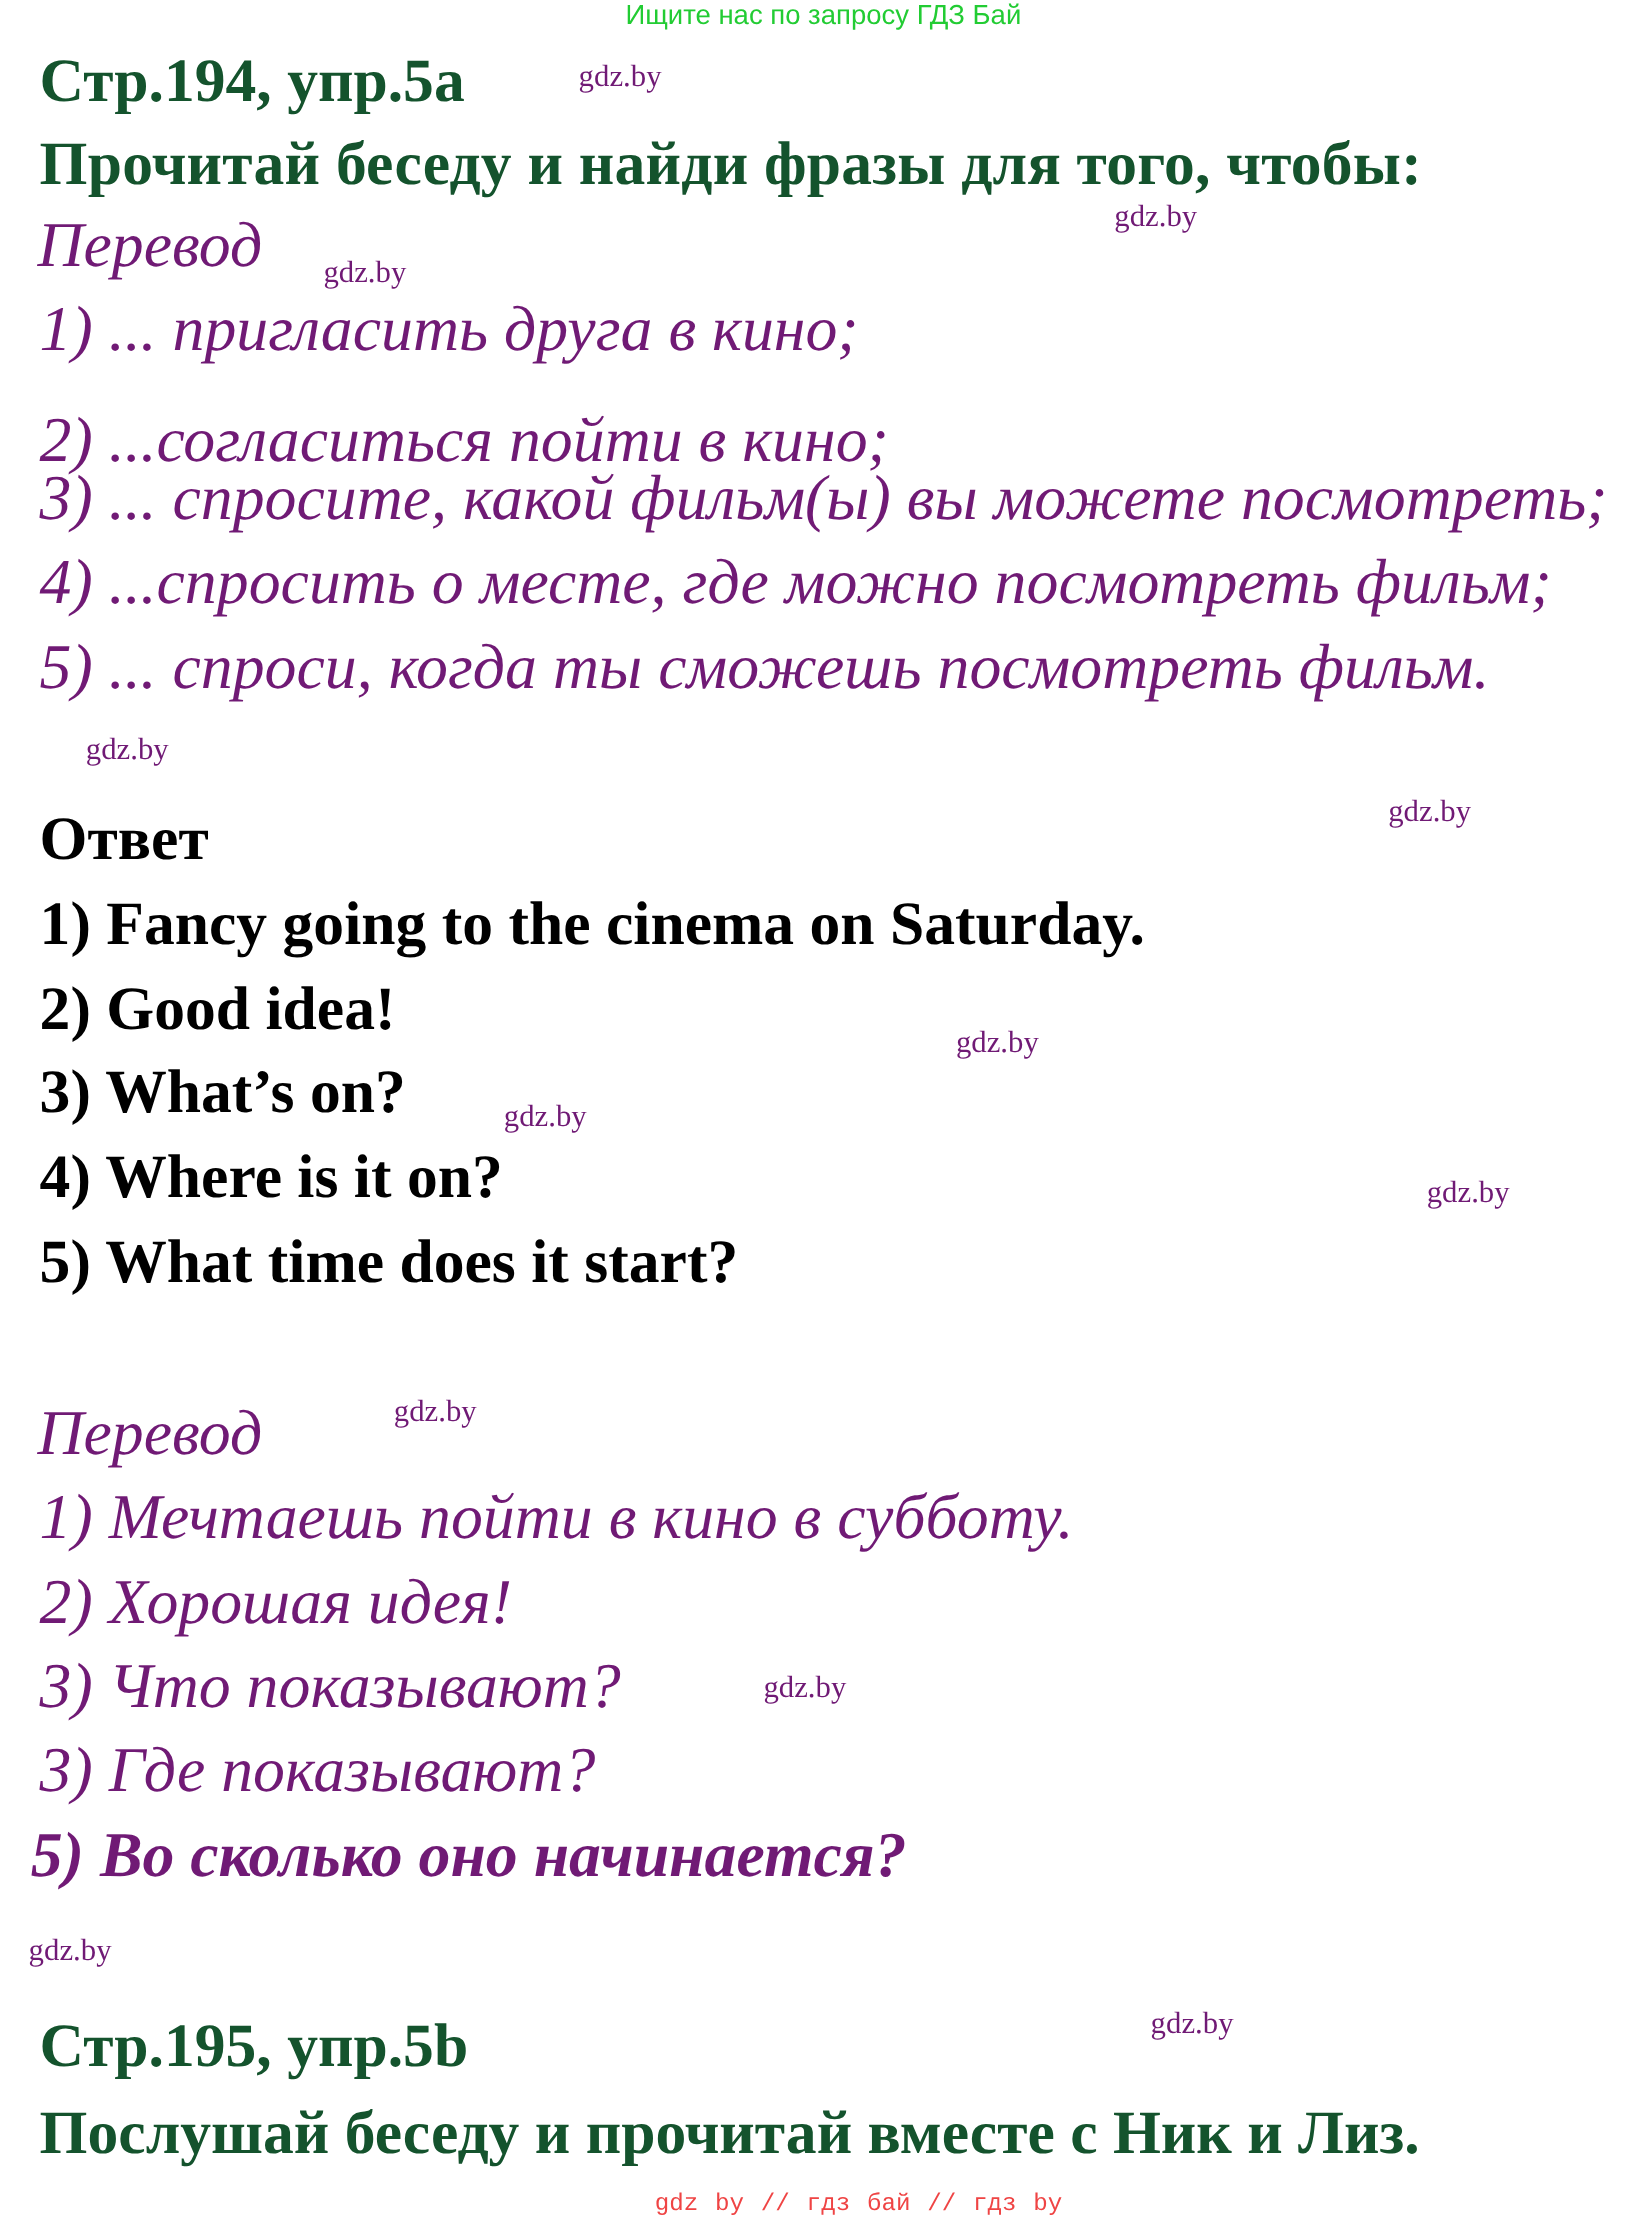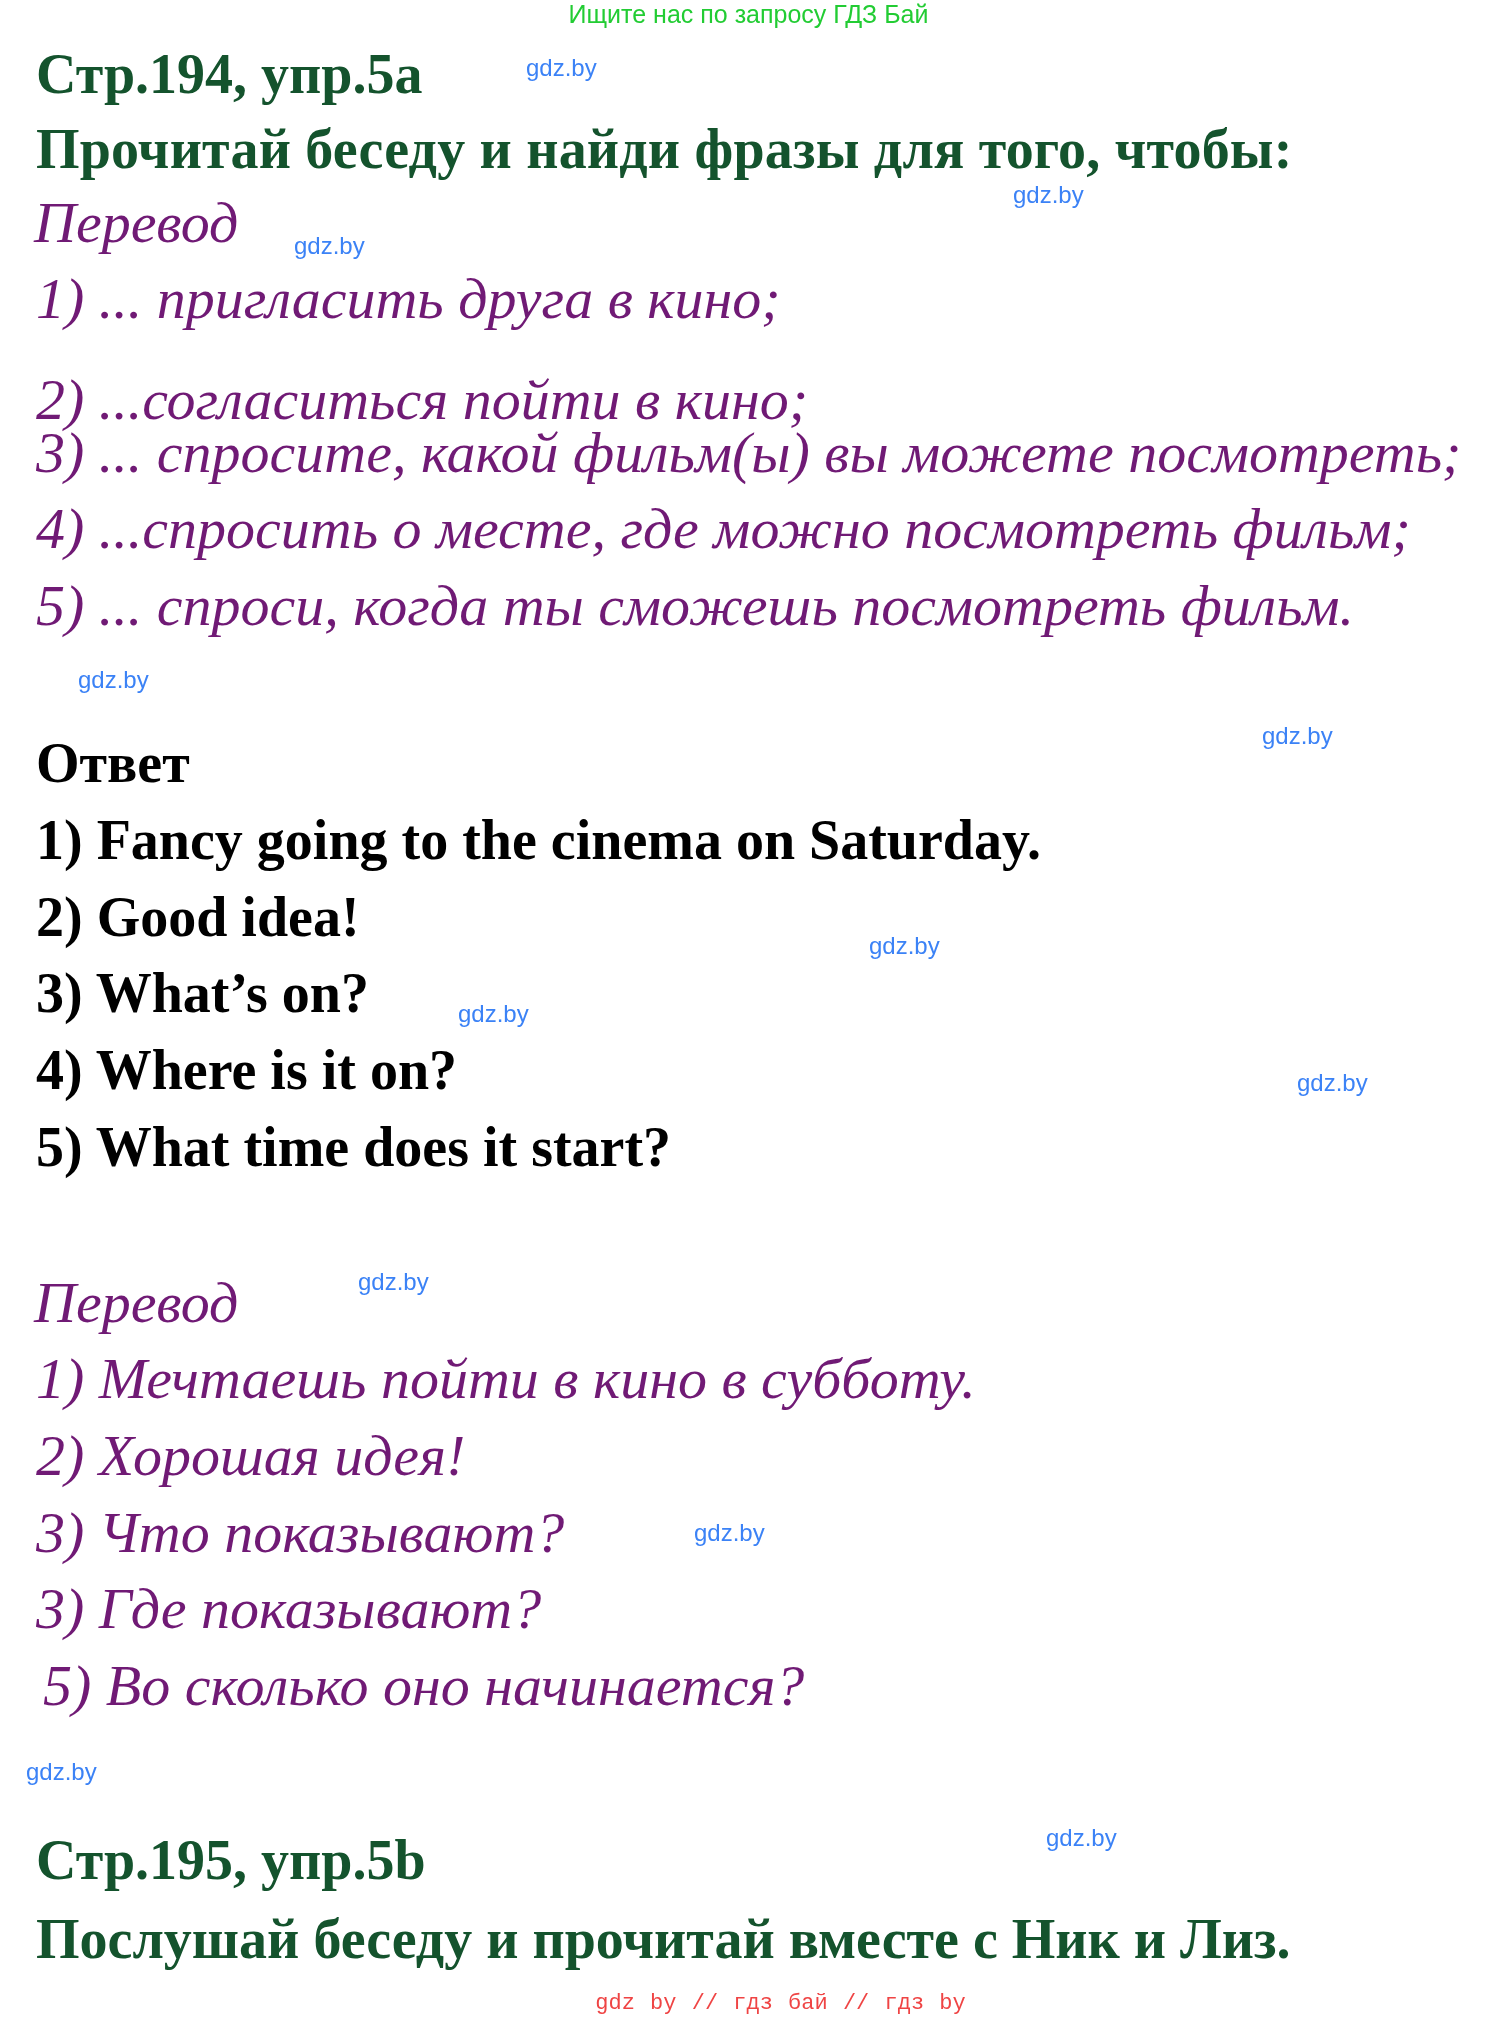--- a/index.html
+++ b/index.html
@@ -21,21 +21,21 @@
   }
   .italic {
     font-family: "Liberation Serif", serif; font-style: italic;
     font-size: 58px; color: #701a75;
   }
   .answer {
     font-family: "Liberation Serif", serif; font-weight: bold;
     font-size: 56px; color: #000;
   }
   .wm {
-    font-family: Liberation Sans, sans-serif; font-size: 24px; color: #3b82f6;
+    font-family: Liberation Serif, serif; font-size: 28px; color: #701a75;
   }
 </style>
 </head>
 <body>
 
 <div class="abs top-banner">Ищите нас по запросу ГДЗ Бай</div>
 
 <div class="abs heading" style="left:36px; top:46px;">Стр.194, упр.5a</div>
 <div class="abs heading" style="left:36px; top:121px; letter-spacing:0.2px;">Прочитай беседу и найди фразы для того, чтобы:</div>
 
@@ -51,21 +51,21 @@
 <div class="abs answer" style="left:36px; top:889px;">2) Good idea!</div>
 <div class="abs answer" style="left:36px; top:965px;">3) What’s on?</div>
 <div class="abs answer" style="left:36px; top:1042px;">4) Where is it on?</div>
 <div class="abs answer" style="left:36px; top:1119px;">5) What time does it start?</div>
 
 <div class="abs italic" style="left:34px; top:1274px;">Перевод</div>
 <div class="abs italic" style="left:36px; top:1350px;">1) Мечтаешь пойти в кино в субботу.</div>
 <div class="abs italic" style="left:36px; top:1427px;">2) Хорошая идея!</div>
 <div class="abs italic" style="left:36px; top:1504px;">3) Что показывают?</div>
 <div class="abs italic" style="left:36px; top:1580px;">3) Где показывают?</div>
-<div class="abs italic" style="left:43px; top:1657px;">5) Во сколько оно начинается?</div>
+<div class="abs italic" style="left:28px; top:1657px;font-weight:bold;">5) Во сколько оно начинается?</div>
 
 <div class="abs heading" style="left:36px; top:1832px;">Стр.195, упр.5b</div>
 <div class="abs heading" style="left:36px; top:1911px;">Послушай беседу и прочитай вместе с Ник и Лиз.</div>
 
 <div class="abs wm" style="left:526px; top:56px;">gdz.by</div>
 <div class="abs wm" style="left:1013px; top:183px;">gdz.by</div>
 <div class="abs wm" style="left:294px; top:234px;">gdz.by</div>
 <div class="abs wm" style="left:78px; top:668px;">gdz.by</div>
 <div class="abs wm" style="left:1262px; top:724px;">gdz.by</div>
 <div class="abs wm" style="left:869px; top:934px;">gdz.by</div>

